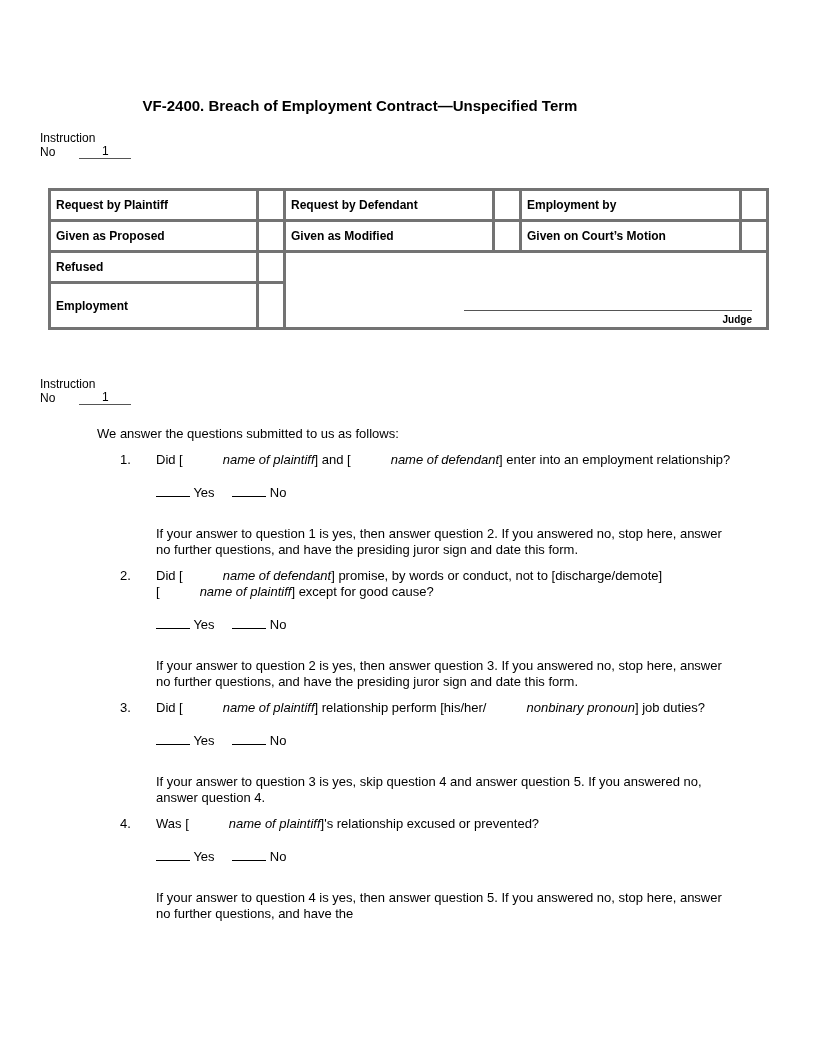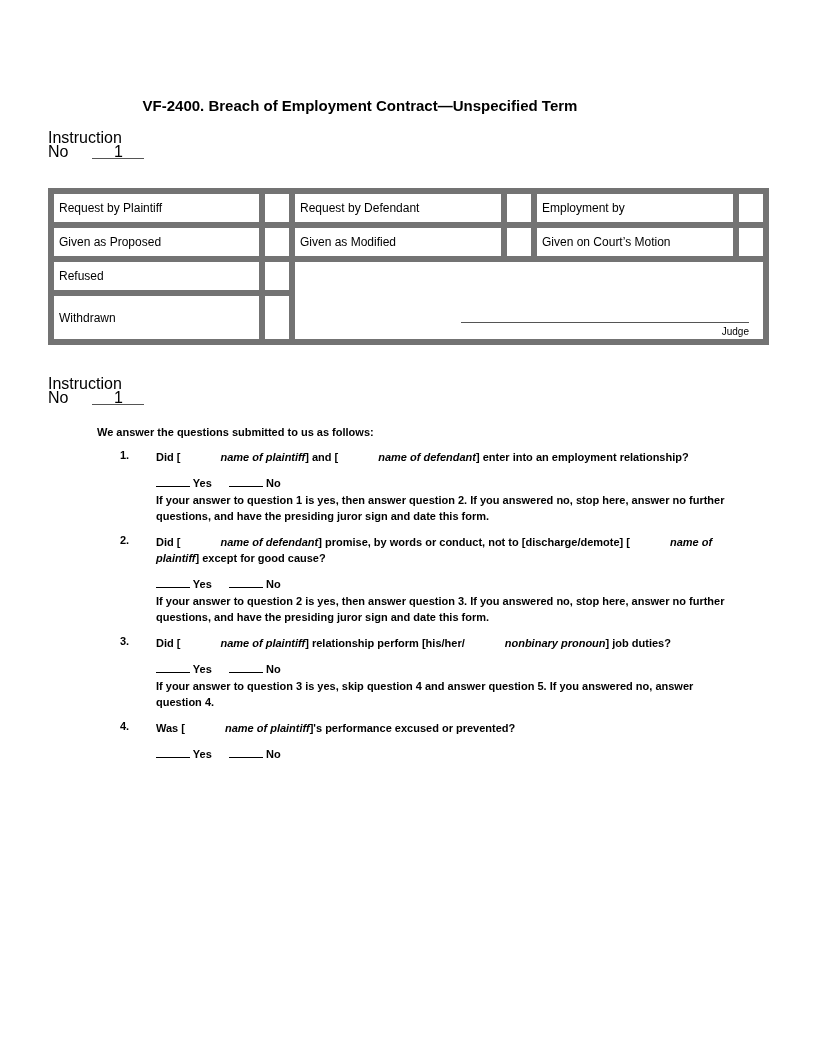--- a/index.html
+++ b/index.html
@@ -1,40 +1,40 @@
 <!DOCTYPE html>
 <html><head>
 <meta charset="utf-8">
 <style>
   html, body { margin: 0; padding: 0; background: #ffffff; }
   body { width: 816px; height: 1056px; position: relative; overflow: hidden;
          font-family: "Liberation Sans", sans-serif; color: #000; }
   .title { position: absolute; top: 97px; left: 0; width: 720px; text-align: center;
            font-weight: bold; font-size: 15px; }
-  .instr { position: absolute; left: 48px; font-size: 16px; line-height: 14px; }
+  .instr { position: absolute; left: 40px; font-size: 12px; line-height: 14px; }
   .instr .no-row { display: flex; align-items: flex-end; }
   .instr .no-val { display: inline-block; width: 52px; margin-left: 24px; text-align: center;
                    border-bottom: 1px solid #555; line-height: 13px; }
   table.grid { position: absolute; top: 188px; left: 48px; width: 721px; border-collapse: collapse;
                font-size: 12px; }
-  table.grid td { border: 6px solid #737373; padding: 0 5px; height: 28px; vertical-align: middle; }
+  table.grid td { border: 3px solid #737373; padding: 0 5px; height: 28px; vertical-align: middle; font-weight: bold; }
   table.grid td.box { width: 24px; padding: 0; }
   .judge-cell { position: relative; }
   .judge-line { position: absolute; right: 14px; bottom: 16px; width: 288px; border-top: 1px solid #555; }
   .judge-label { position: absolute; right: 14px; bottom: 2px; font-size: 10px; }
-  .verdict { position: absolute; top: 426px; left: 97px; width: 640px; font-weight: bold; font-size: 11px; }
+  .verdict { position: absolute; top: 426px; left: 97px; width: 640px; font-weight: normal; font-size: 13px; }
   .intro { margin: 0 0 11px 0; }
   .q { display: flex; margin-bottom: 10px; }
   .q .num { width: 59px; flex: none; padding-left: 23px; box-sizing: border-box; }
   .q .body { flex: 1; }
   .q .text { line-height: 16px; }
-  .q .yn { margin-top: 9px; line-height: 16px; }
+  .q .yn { margin-top: 16px; line-height: 16px; }
   .q .yn .blank { display: inline-block; width: 34px; border-bottom: 1.5px solid #000; height: 12px; vertical-align: baseline; }
   .q .yn .gap { display: inline-block; width: 14px; }
-  .q .instr-text { margin-top: 1px; line-height: 16px; }
+  .q .instr-text { margin-top: 25px; line-height: 16px; }
   i { font-style: italic; padding-left: 40px; }
 </style>
 </head>
 <body>
 
 <div class="title">VF-2400. Breach of Employment Contract—Unspecified Term</div>
 
 <div class="instr" style="top:131px;">
   <div>Instruction</div>
   <div class="no-row">
@@ -63,21 +63,21 @@
   </tr>
   <tr>
     <td>Refused</td>
     <td class="box"></td>
     <td colspan="4" rowspan="2" class="judge-cell">
       <div class="judge-line"></div>
       <div class="judge-label">Judge</div>
     </td>
   </tr>
   <tr>
-    <td style="height:43px">Withdrawn</td>
+    <td style="height:43px">Employment</td>
     <td class="box"></td>
   </tr>
 </tbody>
   </table>
 
 <div class="instr" style="top:377px;">
   <div>Instruction</div>
   <div class="no-row">
     <span>No</span>
     <span class="no-val">1</span>
@@ -119,20 +119,21 @@
         <span class="blank"></span> <span>Yes</span><span class="gap"></span>
         <span class="blank"></span> <span>No</span>
       </div>
       <div class="instr-text">If your answer to question 3 is yes, skip question 4 and answer question 5. If you answered no, answer question 4.</div>
     </div>
   </div>
 
   <div class="q">
     <div class="num">4.</div>
     <div class="body">
-      <div class="text"><span>Was [</span><i>name of plaintiff</i><span>]'s performance excused or prevented?</span></div>
+      <div class="text"><span>Was [</span><i>name of plaintiff</i><span>]'s relationship excused or prevented?</span></div>
       <div class="yn">
         <span class="blank"></span> <span>Yes</span><span class="gap"></span>
         <span class="blank"></span> <span>No</span>
       </div>
+      <div class="instr-text">If your answer to question 4 is yes, then answer question 5. If you answered no, stop here, answer no further questions, and have the</div>
     </div>
   </div>
 </div>
 
 </body></html>

